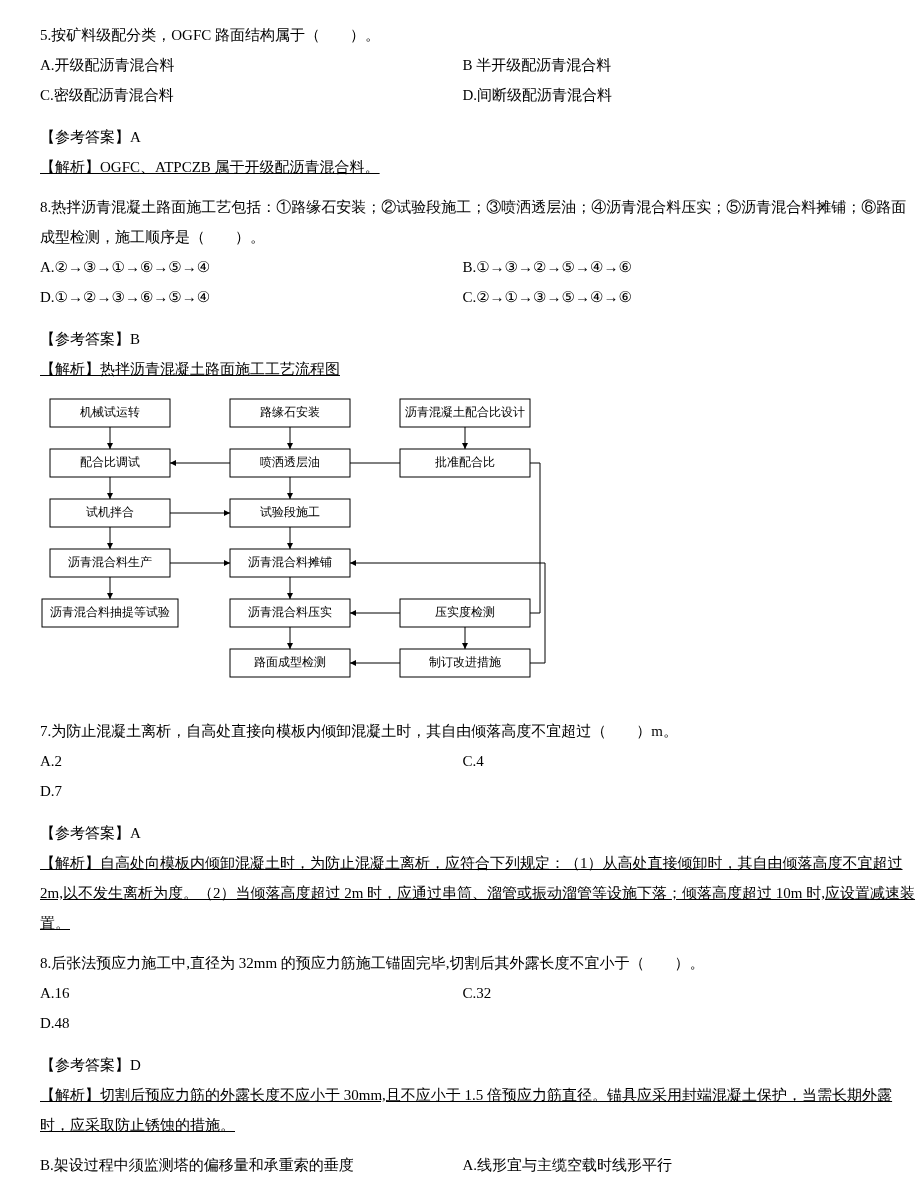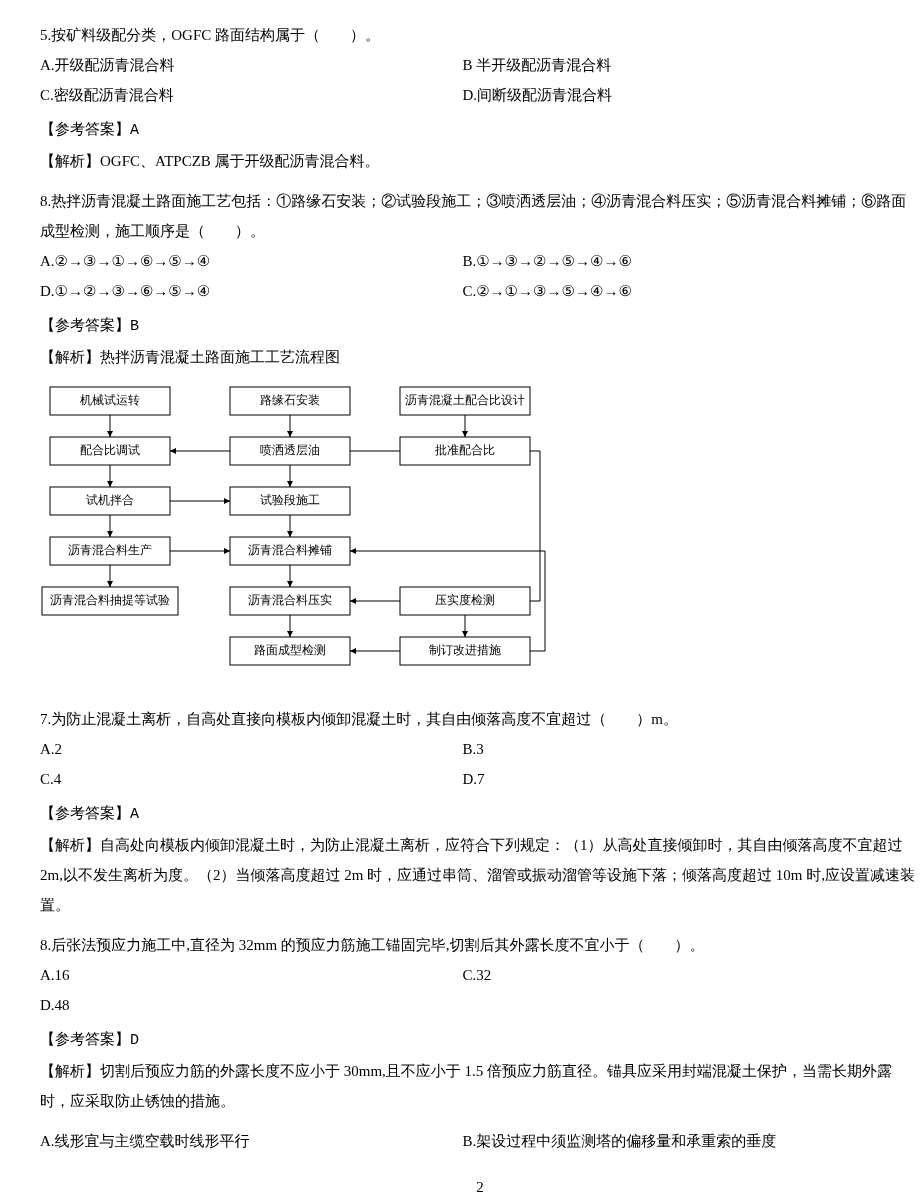--- a/index.html
+++ b/index.html
@@ -8,22 +8,22 @@
     line-height: 2.0;
     color: #000;
     background: #fff;
     width: 880px;
     margin: 0 auto;
     padding: 20px 40px;
   }
   .q { margin-bottom: 4px; }
   .opts { display: flex; flex-wrap: wrap; align-items: flex-end; }
   .opt { width: 48%; }
-  .ans { margin-top: 6px; font-family: Liberation Mono, monospace; }
-  .expl { margin-bottom: 10px; }
+  .ans { margin-top: 12px; }
+  .expl { margin-bottom: 10px; text-decoration: underline; }
   .pagenum { text-align: center; margin-top: 16px; }
   
   .chart {
     width: 510px;
     margin: 8px 0 12px 0;
     text-align: right;
   }
   .chart svg { display:block; }
   .box {
     fill: #fff;
@@ -139,39 +139,38 @@
 <path class="arrow" d="M490 269 L505 269 L505 169 L310 169" marker-end="url(#ah)"></path>
 
 <path class="arrow" d="M490 69 L500 69 L500 219 L490 219"></path>
 </svg>
 </div>
 
 <div class="q">
   <div>7.为防止混凝土离析，自高处直接向模板内倾卸混凝土时，其自由倾落高度不宜超过（　　）m。</div>
   <div class="opts">
     <div class="opt">A.2</div>
-    <div class="opt">B.3</div>
     <div class="opt">C.4</div>
     <div class="opt">D.7</div>
   </div>
   <div class="ans">【参考答案】A</div>
   <div class="expl">【解析】自高处向模板内倾卸混凝土时，为防止混凝土离析，应符合下列规定：（1）从高处直接倾卸时，其自由倾落高度不宜超过 2m,以不发生离析为度。（2）当倾落高度超过 2m 时，应通过串筒、溜管或振动溜管等设施下落；倾落高度超过 10m 时,应设置减速装置。</div>
 </div>
 
 <div class="q">
   <div>8.后张法预应力施工中,直径为 32mm 的预应力筋施工锚固完毕,切割后其外露长度不宜小于（　　）。</div>
   <div class="opts">
     <div class="opt">A.16</div>
     <div class="opt">C.32</div>
     <div class="opt">D.48</div>
   </div>
   <div class="ans">【参考答案】D</div>
   <div class="expl">【解析】切割后预应力筋的外露长度不应小于 30mm,且不应小于 1.5 倍预应力筋直径。锚具应采用封端混凝土保护，当需长期外露时，应采取防止锈蚀的措施。</div>
 </div>
 
 <div class="q">
   <div class="opts">
+    <div class="opt">B.架设过程中须监测塔的偏移量和承重索的垂度</div>
     <div class="opt">A.线形宜与主缆空载时线形平行</div>
-    <div class="opt">B.架设过程中须监测塔的偏移量和承重索的垂度</div>
   </div>
 </div>
 
 <div class="pagenum">2</div>
 
 </body></html>

